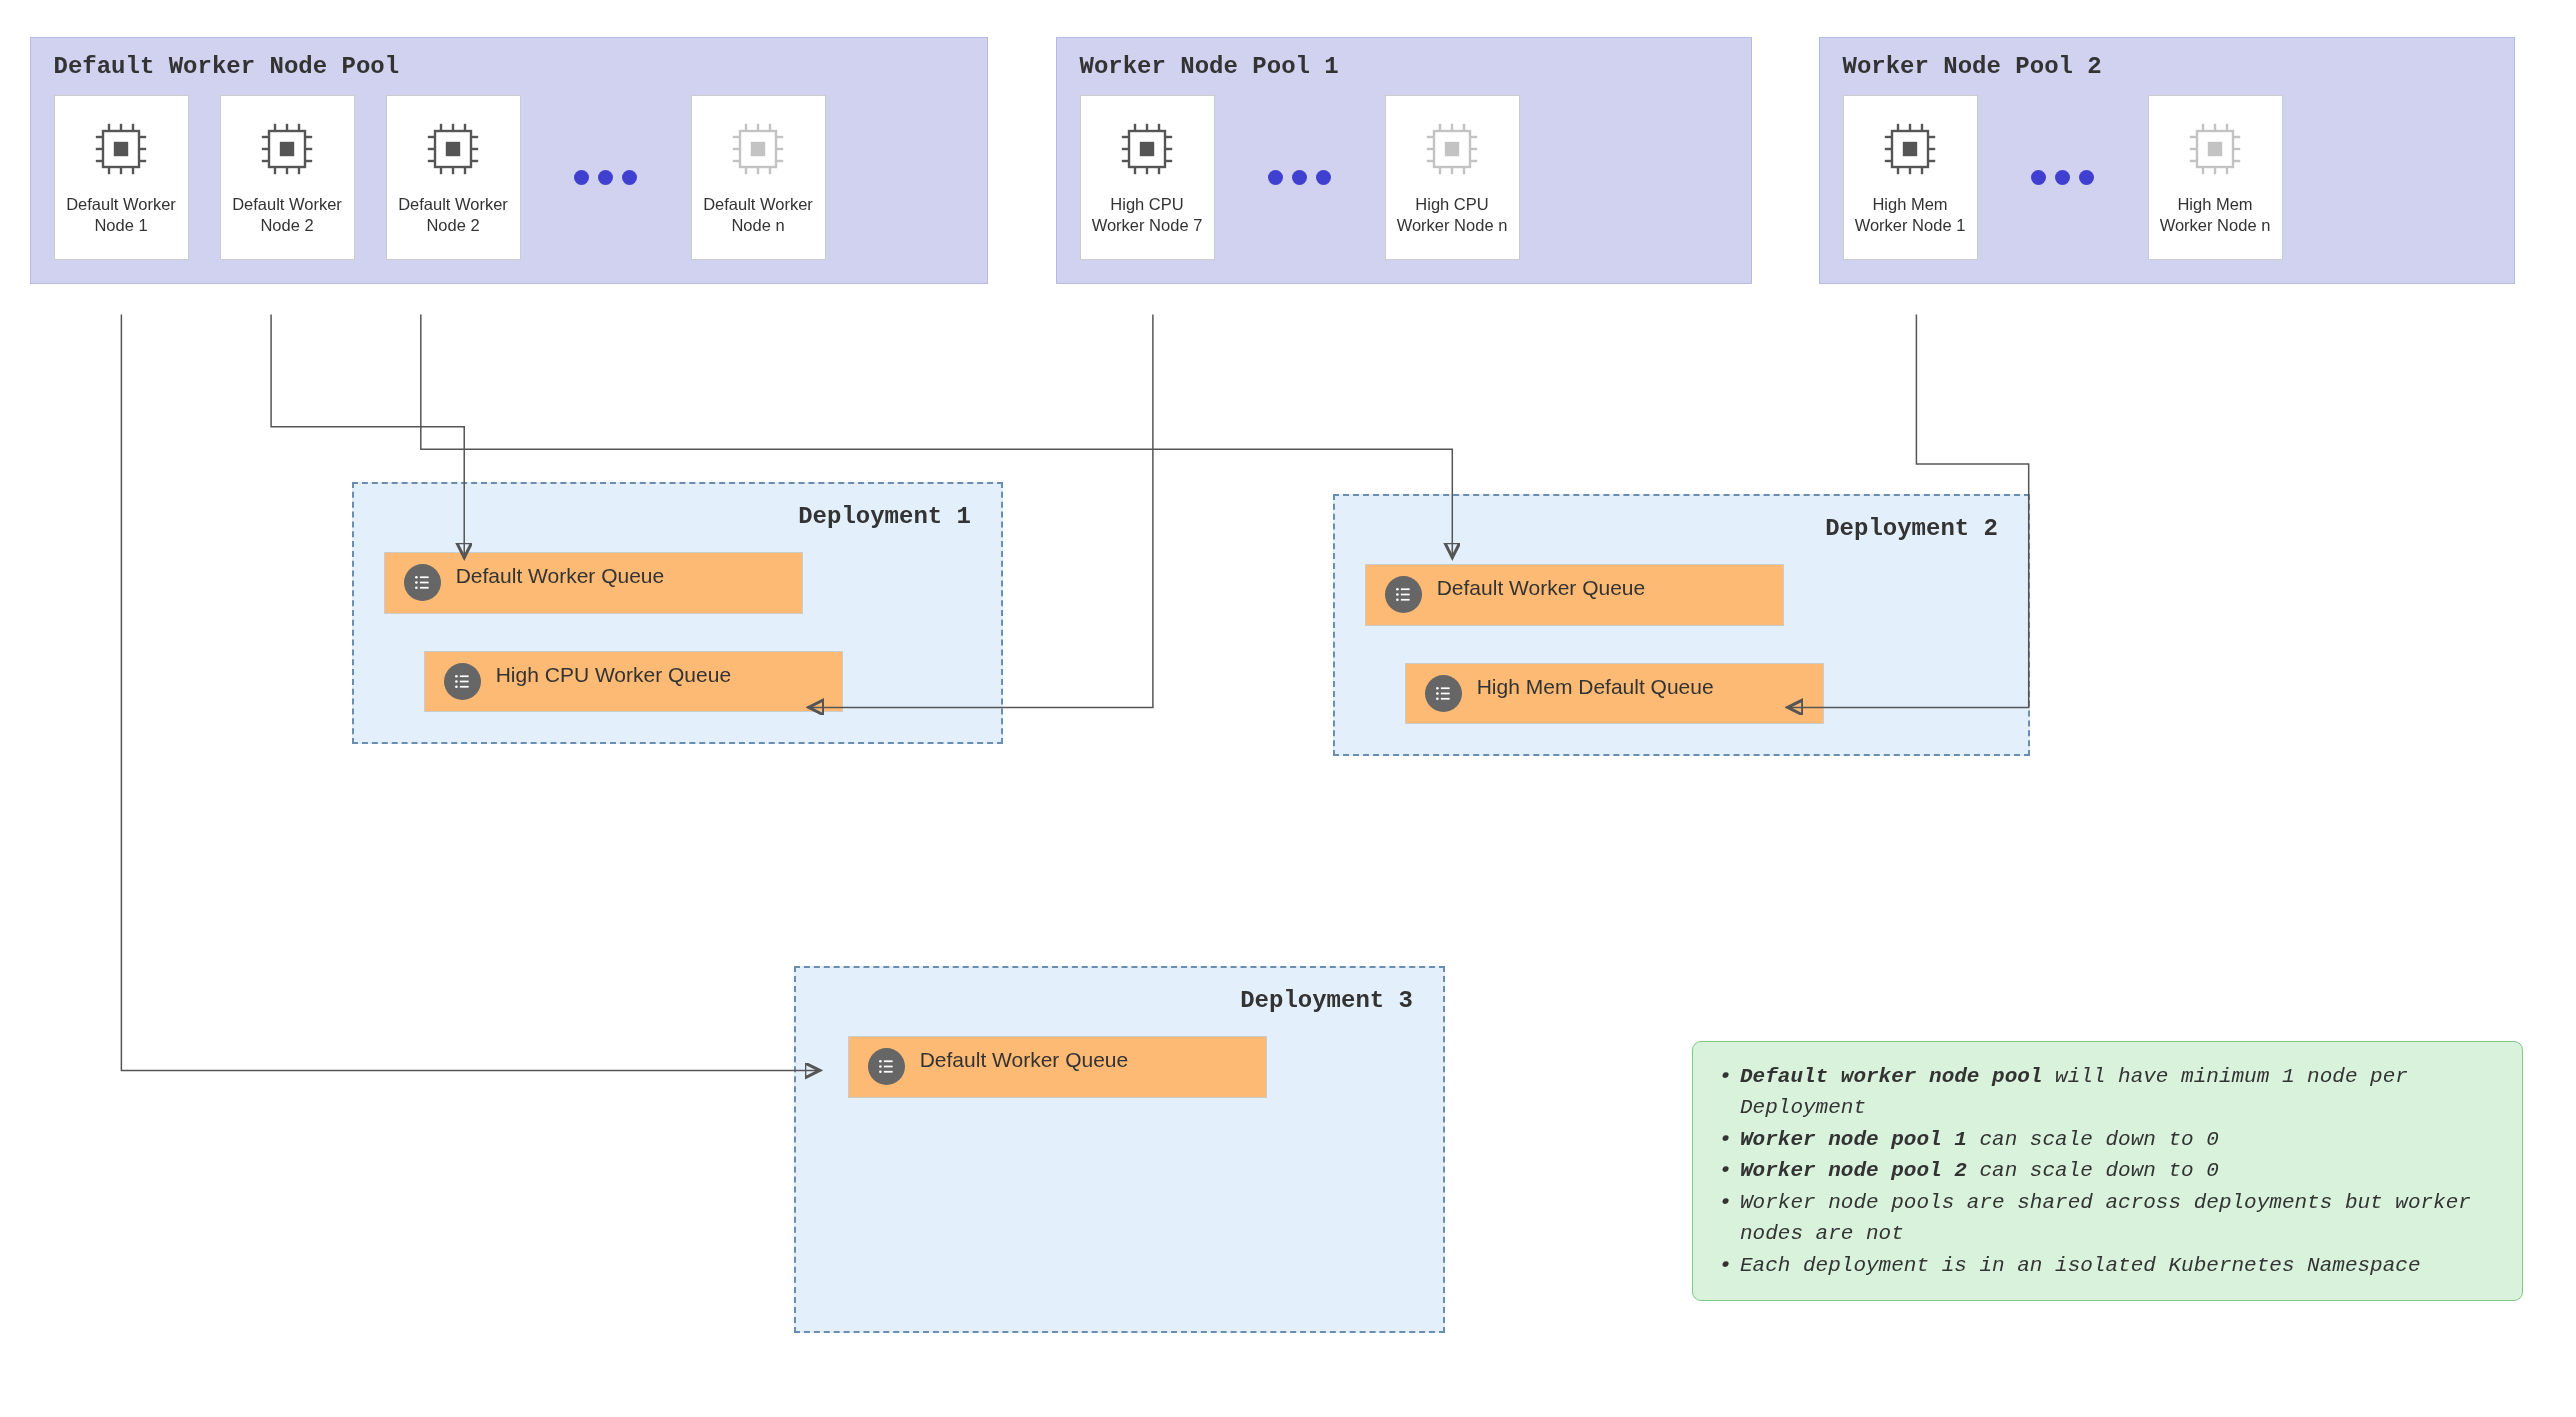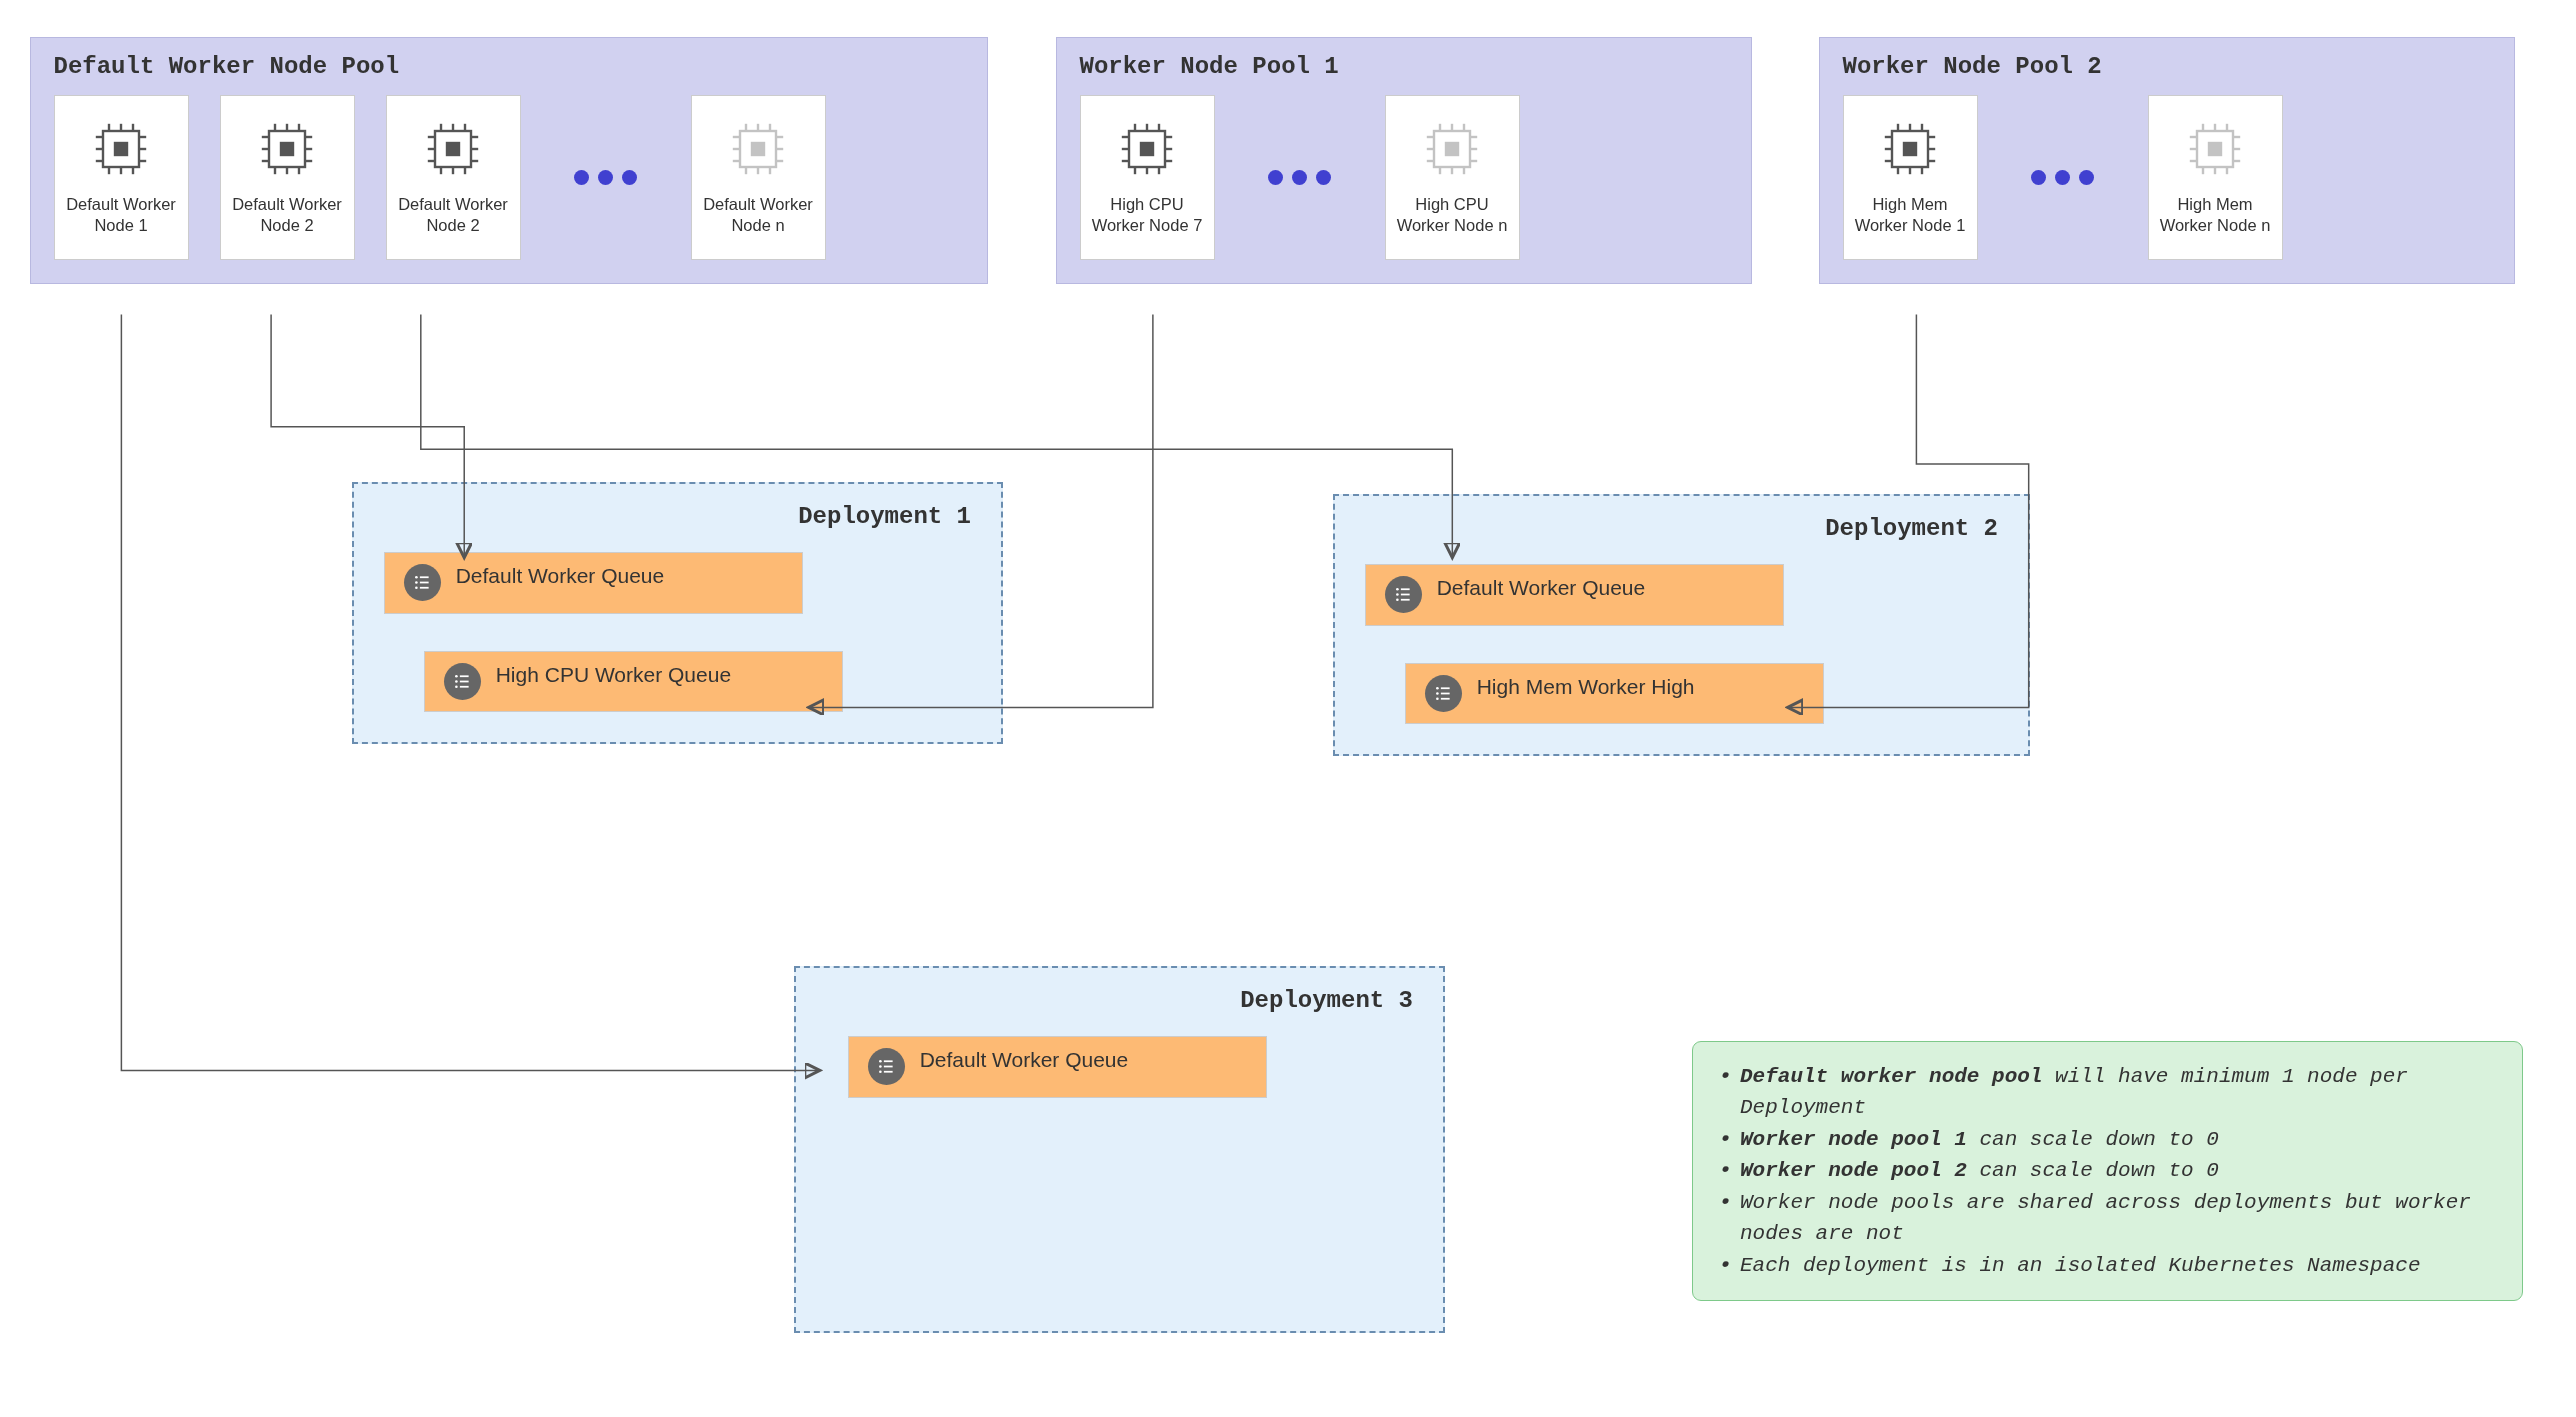--- a/index.html
+++ b/index.html
@@ -364,21 +364,21 @@
     <div class="queue-icon">
         <svg viewBox="0 0 24 24" width="21" height="21" fill="#fff">
           <circle cx="5" cy="6" r="1.5"></circle>
           <rect x="9" y="5" width="10" height="2"></rect>
           <circle cx="5" cy="12" r="1.5"></circle>
           <rect x="9" y="11" width="10" height="2"></rect>
           <circle cx="5" cy="18" r="1.5"></circle>
           <rect x="9" y="17" width="10" height="2"></rect>
         </svg>
       </div>
-    <div class="queue-label">High Mem Worker High</div>
+    <div class="queue-label">High Mem Default Queue</div>
   </div>
 </div>
 
 <div class="deployment" style="left:794px; top:966px; width:651px; height:367px;padding-left:12px;">
   <div class="deployment-title">Deployment 3</div>
   <div class="queue">
     <div class="queue-icon">
         <svg viewBox="0 0 24 24" width="21" height="21" fill="#fff">
           <circle cx="5" cy="6" r="1.5"></circle>
           <rect x="9" y="5" width="10" height="2"></rect>

